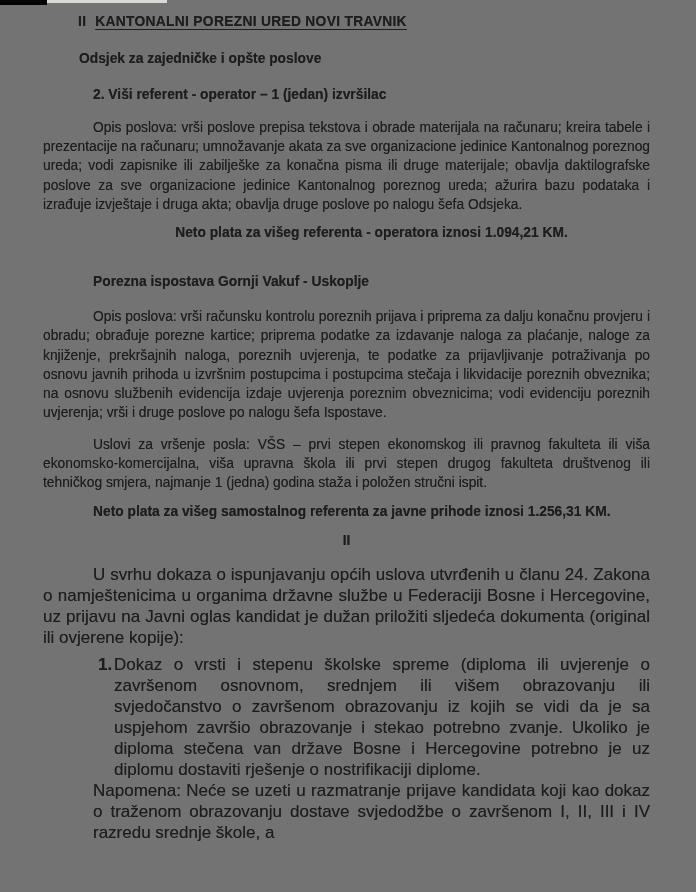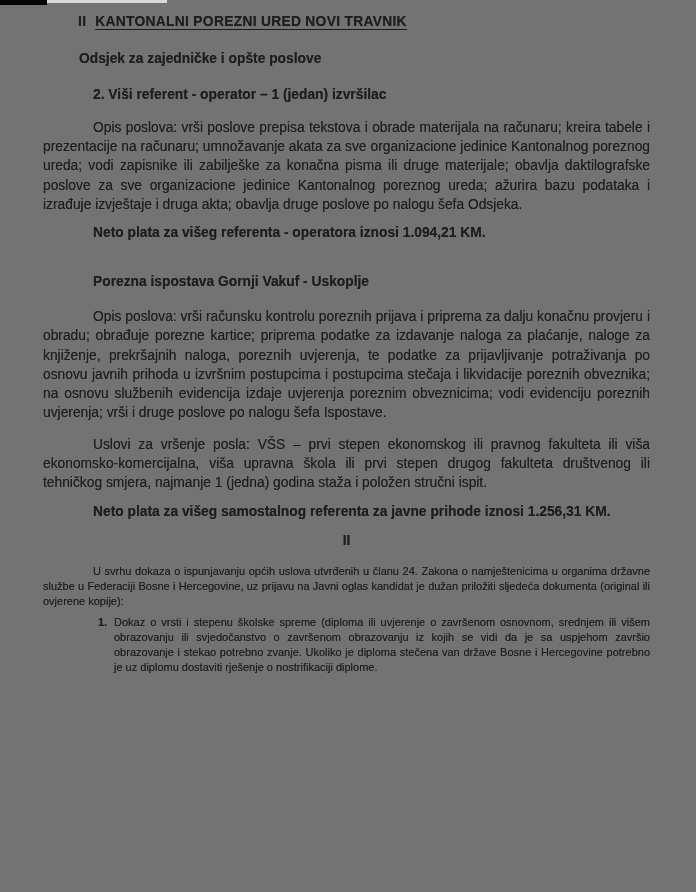--- a/index.html
+++ b/index.html
@@ -64,22 +64,22 @@
   .salary {
     margin: 0 0 0 50px;
     font-weight: 700;
   }
   .center-numeral {
     margin: 0;
     text-align: center;
     font-weight: 700;
   }
   .part2 {
-    font-size: 11px;
-    line-height: 15px;
+    font-size: 17px;
+    line-height: 21px;
   }
   .list-item {
     position: relative;
     margin: 0 0 0 71px;
     width: 536px;
     text-align: justify;
   }
   .list-item .marker {
     position: absolute;
     left: -16px;
@@ -92,21 +92,21 @@
     text-align: justify;
   }
   
   .mt14 { margin-top: 14px; }
   .mb8  { margin-bottom: 8px; }
   .mb9  { margin-bottom: 9px; }
   .mb4  { margin-bottom: 12px; }
   .mb6  { margin-bottom: 6px; }
   .mb10 { margin-bottom: 10px; }
   .mb14 { margin-bottom: 14px; }
-  .mb29 { margin-bottom: 29px; }
+  .mb29 { margin-bottom: 29px; text-align: center; }
 </style>
 </head>
 <body>
 
 <div class="page">
 
   <div class="scan-bar"></div>
   <div class="scan-streak"></div>
 
   <div class="content">
@@ -132,17 +132,18 @@
     <p class="salary mb10">Neto plata za višeg samostalnog referenta za javne prihode iznosi 1.256,31 KM.</p>
 
     <p class="center-numeral">II</p>
 
     <div class="part2">
 
       <p class="para mt14 mb6">U svrhu dokaza o ispunjavanju općih uslova utvrđenih u članu 24. Zakona o namještenicima u organima državne službe u Federaciji Bosne i Hercegovine, uz prijavu na Javni oglas kandidat je dužan priložiti sljedeća dokumenta (original ili ovjerene kopije):</p>
 
       <div class="list-item"><span class="marker">1.</span><span class="bold">Dokaz o vrsti i stepenu školske spreme</span><span> (diploma ili uvjerenje o završenom osnovnom, srednjem ili višem obrazovanju ili svjedočanstvo o završenom obrazovanju iz kojih se vidi da je sa uspjehom završio obrazovanje i stekao potrebno zvanje. Ukoliko je diploma stečena van države Bosne i Hercegovine potrebno je uz diplomu dostaviti rješenje o nostrifikaciji diplome.</span></div>
 
+      <p class="note">Napomena: Neće se uzeti u razmatranje prijave kandidata koji kao dokaz o traženom obrazovanju dostave svjedodžbe o završenom I, II, III i IV razredu srednje škole, a</p>
 
     </div>
 
   </div>
 </div>
 
 </body></html>

